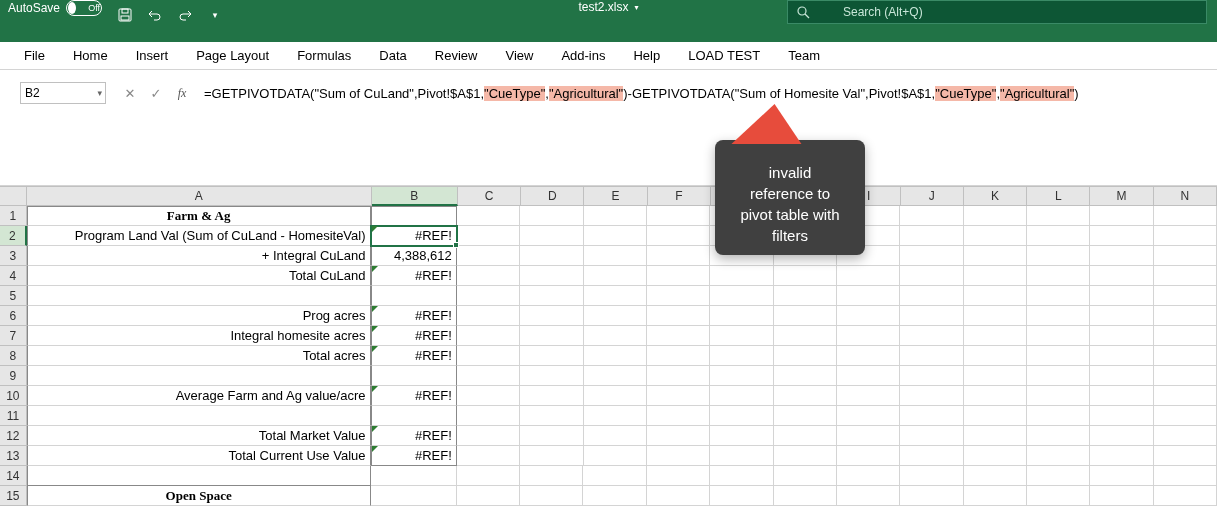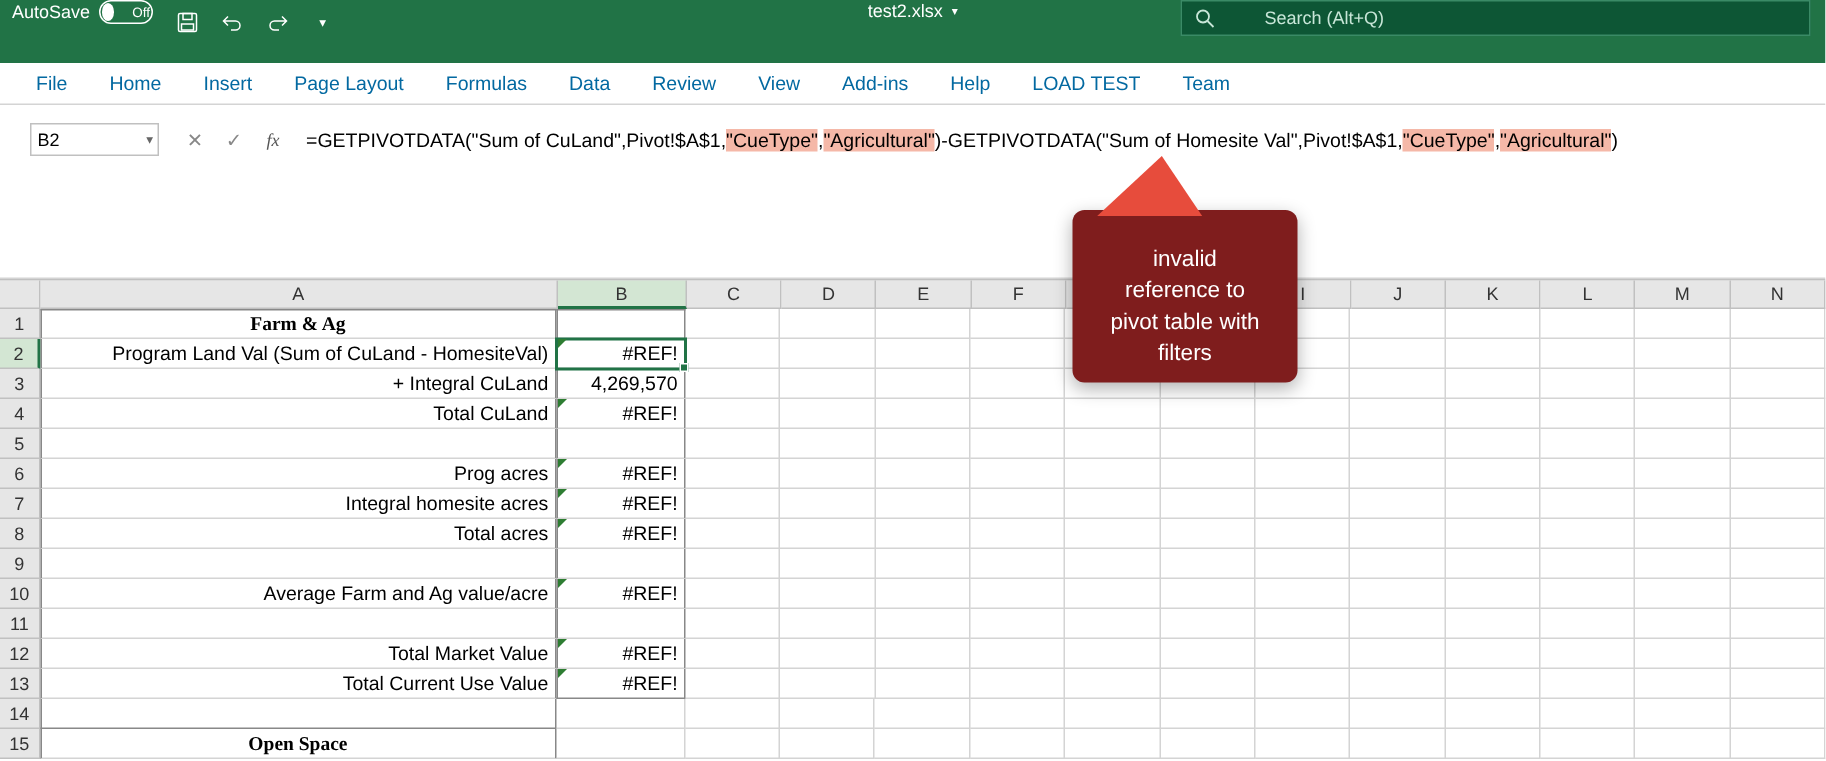--- a/index.html
+++ b/index.html
@@ -13,21 +13,21 @@
   .autosave-off { font-size: 9px; color: #fff; margin-left: 12px; }
   .title-icon { width: 30px; height: 30px; display: flex; align-items: center; justify-content: center; cursor: pointer; }
   .title-filename { position: absolute; left: 50%; transform: translateX(-50%); display: flex; align-items: center; gap: 6px; }
   .title-dropdown { font-size: 8px; }
   .search-box { position: absolute; right: 10px; width: 420px; height: 24px; background: #0d5635; border: 1px solid #3a8a66; display: flex; align-items: center; padding: 0 8px; gap: 8px; }
   .search-box input { background: transparent; border: none; color: #c8e6d8; font-size: 12px; flex: 1; outline: none; margin-left: 25px; }
   .search-box input::placeholder { color: #c8e6d8; }
   
   
   .ribbon-tabs { height: 28px; background: #fff; display: flex; align-items: center; padding: 0 10px; gap: 0; border-bottom: 1px solid #d4d4d4; font-size: 13px; }
-  .ribbon-tab { padding: 0 14px; height: 28px; display: flex; align-items: center; cursor: pointer; color: #0369a1; }
+  .ribbon-tab { padding: 0 14px; height: 28px; display: flex; align-items: center; cursor: pointer; color: #000000; }
   
   
   .formula-bar-wrap { padding: 12px 0 6px 0; display: flex; align-items: flex-start; background: #fff; }
   .name-box { width: 86px; height: 22px; border: 1px solid #c0c0c0; margin-left: 20px; display: flex; align-items: center; padding: 0 4px; font-size: 12px; position: relative; }
   .name-box-dd { position: absolute; right: 3px; font-size: 9px; color: #666; }
   .fb-buttons { display: flex; align-items: center; margin-left: 12px; gap: 2px; }
   .fb-btn { width: 24px; height: 22px; display: flex; align-items: center; justify-content: center; color: #888; font-size: 13px; cursor: pointer; }
   .fb-fx { font-style: italic; font-size: 12px; color: #555; font-family: "Times New Roman", serif;}
   .formula-text { flex: 1; margin-left: 10px; font-size: 13px; height: 22px; display: flex; align-items: center; white-space: nowrap; }
   .formula-hl { background: #f5b8a8; }
@@ -47,21 +47,21 @@
   .cell { border-right: 1px solid #d4d4d4; border-bottom: 1px solid #d4d4d4; font-size: 13px; display: flex; align-items: center; padding: 0 4px; position: relative; overflow: visible; white-space: nowrap; }
   .cell.right { justify-content: flex-end; }
   .cell.center { justify-content: center; font-weight: bold; font-family: Liberation Serif, serif; }
   .cell.bordered-lr { border-left: 1px solid #888; border-right: 1px solid #888; }
   .cell.selected { outline: 2px solid #217346; outline-offset: -1px; z-index: 2; }
   .cell.top-border { border-top: 1px solid #888; }
   .err-tri { position: absolute; top: 0; left: 0; width: 0; height: 0; border-top: 6px solid #2e7d32; border-right: 6px solid transparent; }
   .fill-handle { position: absolute; bottom: -3px; right: -3px; width: 6px; height: 6px; background: #217346; border: 1px solid #fff; z-index: 3; }
   
   
-  .callout { position: absolute; left: 715px; top: 140px; width: 150px; height: 115px; background: #7f1d1d; border-radius: 8px; color: #fff; font-size: 15px; text-align: center; padding: 22px 14px; box-shadow: 0 4px 12px rgba(0,0,0,0.3); z-index: 10; line-height: 1.4; }
+  .callout { position: absolute; left: 715px; top: 140px; width: 150px; height: 115px; background: #404040; border-radius: 8px; color: #fff; font-size: 15px; text-align: center; padding: 22px 14px; box-shadow: 0 4px 12px rgba(0,0,0,0.3); z-index: 10; line-height: 1.4; }
   .callout-arrow { position: absolute; top: -36px; left: 28px; width: 0; height: 0; border-left: 20px solid transparent; border-right: 50px solid transparent; border-bottom: 40px solid #e74c3c; transform: skewX(-30deg);}
   
   .formula-spacer { height: 76px; background:#fff; border-bottom:1px solid #d4d4d4;}
 </style>
 </head>
 <body>
 
 <div class="titlebar">
   <div class="autosave-group">
     <span>AutoSave</span>
@@ -195,21 +195,21 @@
       <div class="cell colJ"></div>
       <div class="cell colK"></div>
       <div class="cell colL"></div>
       <div class="cell colM"></div>
       <div class="cell colN"></div>
   </div>
 
   <div class="row">
     <div class="row-header">3</div>
     <div class="cell colA right bordered-lr">+ Integral CuLand</div>
-    <div class="cell colB right bordered-lr">4,269,570</div>
+    <div class="cell colB right bordered-lr">4,388,612</div>
     <div class="cell colC"></div>
       <div class="cell colD"></div>
       <div class="cell colE"></div>
       <div class="cell colF"></div>
       <div class="cell colG"></div>
       <div class="cell colH"></div>
       <div class="cell colI"></div>
       <div class="cell colJ"></div>
       <div class="cell colK"></div>
       <div class="cell colL"></div>

